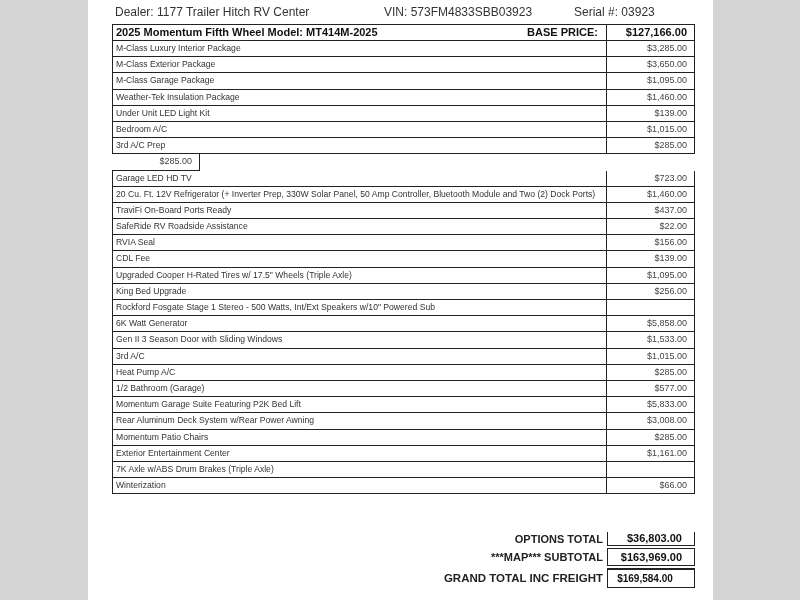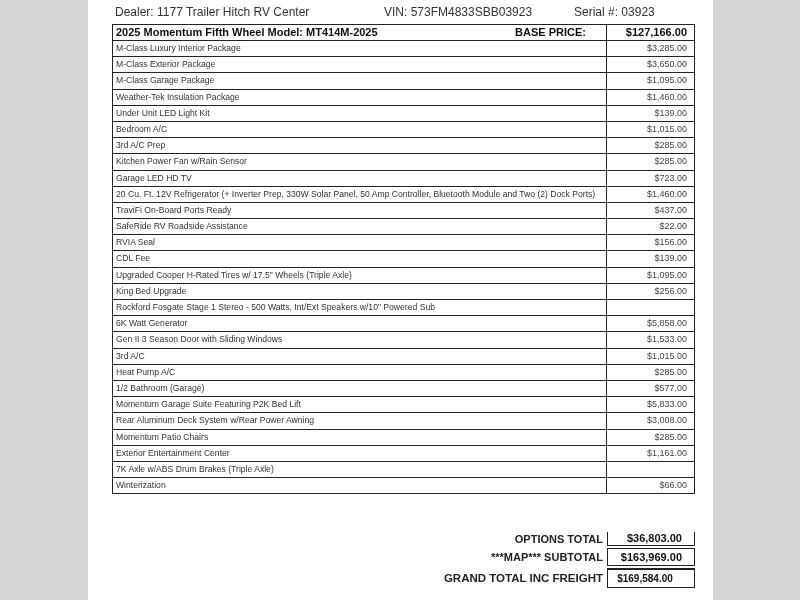--- a/index.html
+++ b/index.html
@@ -34,21 +34,21 @@
     }
     .cell-price {
       flex: 0 0 88px; box-sizing: border-box;
       border: 1.5px solid #222; border-top: none; border-left: none;
       font-size: 9px; color: #444; text-align: right; padding-right: 7px;
       line-height: 14px; white-space: nowrap;
     }
     .row.head { height: 17px; }
     .row.head .cell-desc {
       border-top: 1.5px solid #222; font-weight: bold; font-size: 11px;
-      color: #111; display: flex; justify-content: space-between; padding-right: 20px;
+      color: #111; display: flex; justify-content: space-between; padding-right: 8px;
       line-height: 15px;
     }
     .row.head .cell-price {
       border-top: 1.5px solid #222; font-weight: bold; font-size: 11px; color: #111;
       line-height: 15px;
     }
     .totals {
       position: absolute; left: 24px; width: 583px;
     }
     .trow { display: flex; box-sizing: border-box; }
@@ -110,21 +110,20 @@
       </div>
       <div class="row">
         <div class="cell-desc">Bedroom A/C</div>
         <div class="cell-price">$1,015.00</div>
       </div>
       <div class="row">
         <div class="cell-desc">3rd A/C Prep</div>
         <div class="cell-price">$285.00</div>
       </div>
       <div class="row">
-        <div class="cell-desc">Kitchen Power Fan w/Rain Sensor</div>
         <div class="cell-price">$285.00</div>
       </div>
       <div class="row">
         <div class="cell-desc">Garage LED HD TV</div>
         <div class="cell-price">$723.00</div>
       </div>
       <div class="row">
         <div class="cell-desc">20 Cu. Ft. 12V Refrigerator (+ Inverter Prep, 330W Solar Panel, 50 Amp Controller, Bluetooth Module and Two (2) Dock Ports)</div>
         <div class="cell-price">$1,460.00</div>
       </div>

